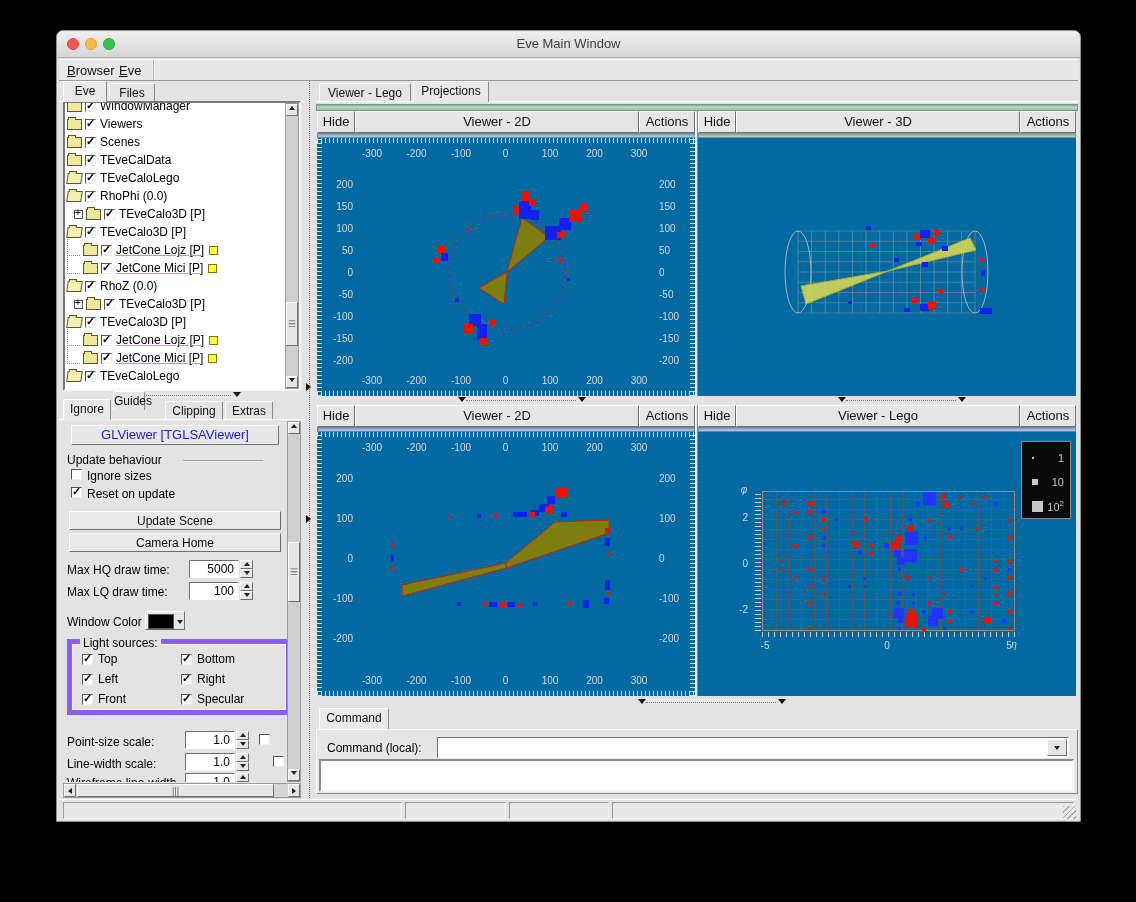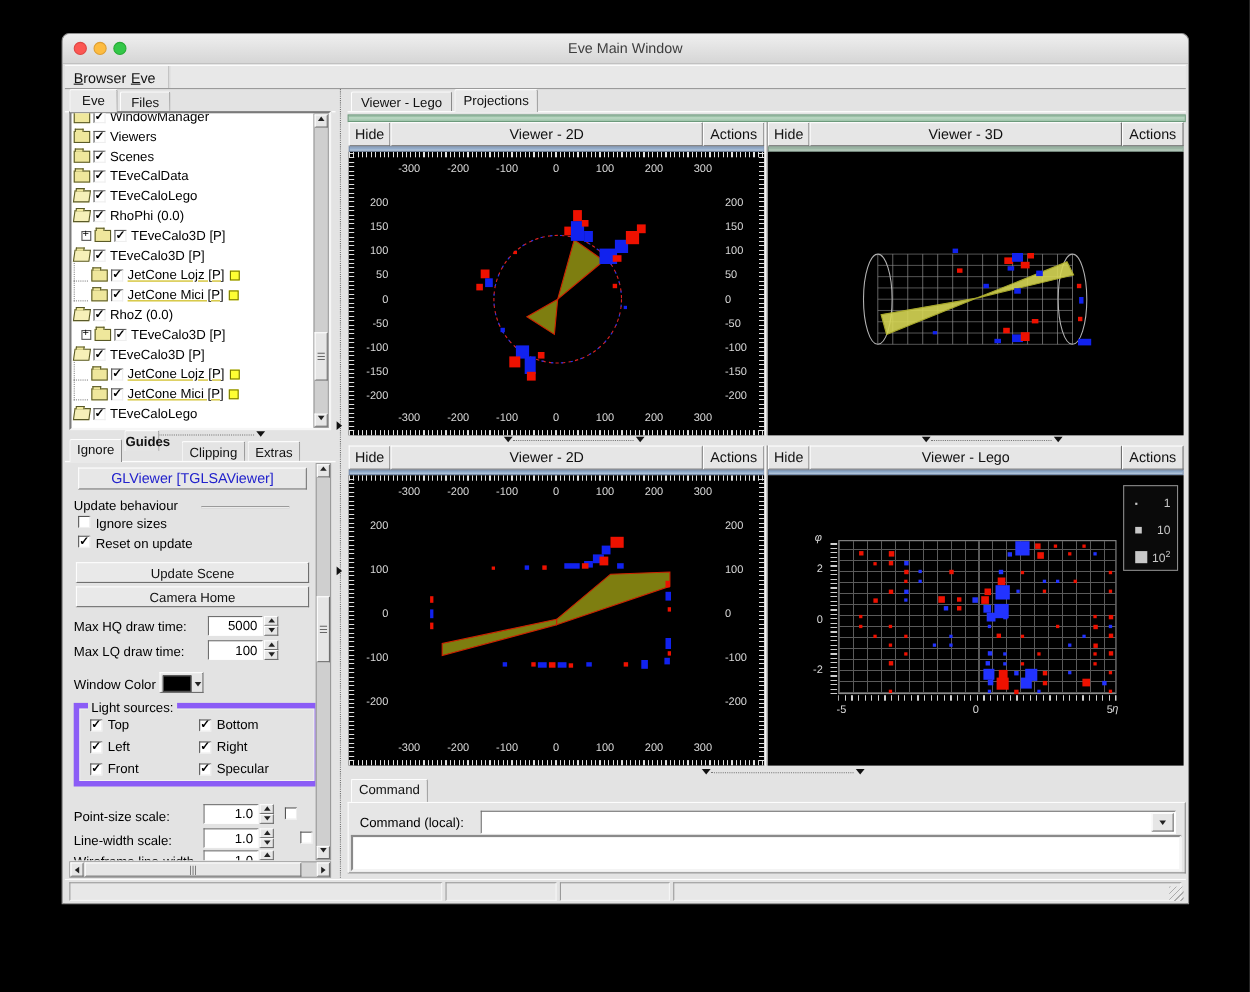--- a/index.html
+++ b/index.html
@@ -74,21 +74,21 @@
   
   #green-strip{position:absolute;left:259px;top:73px;width:762px;height:7px;
     background:linear-gradient(#7fae8e,#bcd8c4 40%,#9cc3a8);border:1px solid #6d9a7c;box-sizing:border-box;}
   .vheader{position:absolute;height:22px;background:#e6e6e6;}
   .vheader .hide,.vheader .act{position:absolute;top:0;bottom:0;background:#e6e6e6;border:1px solid;
     border-color:#fdfdfd #6f6f6f #6f6f6f #fdfdfd;box-sizing:border-box;font-size:13px;text-align:center;line-height:20px;color:#111;}
   .vheader .ttl{position:absolute;top:0;bottom:0;border:1px solid;border-color:#fdfdfd #6f6f6f #6f6f6f #fdfdfd;
     box-sizing:border-box;font-size:13px;text-align:center;line-height:20px;color:#111;background:#e6e6e6;}
   .bluestrip{position:absolute;height:5px;background:linear-gradient(#7e9cc0,#b8c9dd);border:1px solid #6d86a8;box-sizing:border-box;}
   .greenstrip2{position:absolute;height:5px;background:linear-gradient(#8aa895,#bcd2c2);border:1px solid #7a9886;box-sizing:border-box;}
-  .gl{position:absolute;background:#000000;overflow:hidden;}
+  .gl{position:absolute;background:#0369a1;overflow:hidden;}
   .ruler-h{position:absolute;left:0;right:0;height:5px;background:repeating-linear-gradient(90deg,#e0e0e0 0 1px,transparent 1px 4px);}
   .ruler-v{position:absolute;top:0;bottom:0;width:5px;background:repeating-linear-gradient(0deg,#e0e0e0 0 1px,transparent 1px 4px);}
   .axlbl{position:absolute;color:#d8d8d8;font-size:10px;transform:translateX(-50%);}
   .aylbl{position:absolute;color:#d8d8d8;font-size:10px;width:26px;}
   .hit{position:absolute;}
   .col-div{position:absolute;background:#e9e9e9;border-left:1px solid #fdfdfd;border-right:1px solid #8a8a8a;box-sizing:border-box;}
   .row-split{position:absolute;background:#e3e3e3;}
   
   #lego-grid{position:absolute;left:64px;top:59px;width:253px;height:140px;border:1px solid #8a8a8a;box-sizing:border-box;
     background:repeating-linear-gradient(90deg,#5a5a5a 0 1px,transparent 1px 12.65px),repeating-linear-gradient(0deg,#5a5a5a 0 1px,transparent 1px 10px);}
@@ -243,21 +243,21 @@
         </div>
       <div class="sb-thumb" style="top:198px;height:44px;">☰</div>
     </div>
   </div>
 
   <div class="hdots" style="left:80px;top:364px;width:94px;"></div>
   <div class="spl-arrow-d" style="left:72px;top:361px;"></div>
   <div class="spl-arrow-d" style="left:176px;top:361px;"></div>
 
   <div class="tab active" style="left:6px;top:368px;width:48px;">Ignore</div>
-  <div class="tab" style="left:56px;top:360px;width:32px;font-weight:bold;">Guides</div>
+  <div class="tab" style="left:56px;top:360px;width:32px;">Guides</div>
   <div class="tab" style="left:108px;top:370px;width:58px;">Clipping</div>
   <div class="tab" style="left:168px;top:370px;width:48px;">Extras</div>
   <div class="frame-line" style="left:2px;top:388px;width:246px;"></div>
 
   <div id="style-panel">
     <div id="glv-btn">GLViewer [TGLSAViewer]</div>
     <div class="abs" style="left:4px;top:32px;">Update behaviour</div>
     <div class="hline abs" style="left:120px;top:39px;width:80px;"></div>
     <div class="cbrow" style="left:8px;top:48px;">
       <span class="cb"></span>

